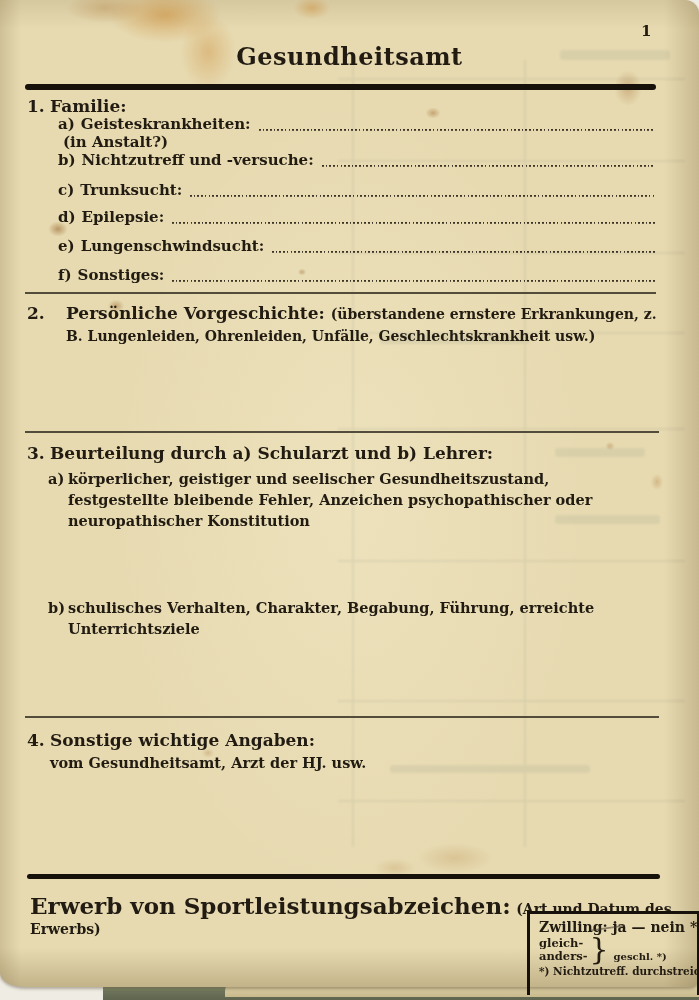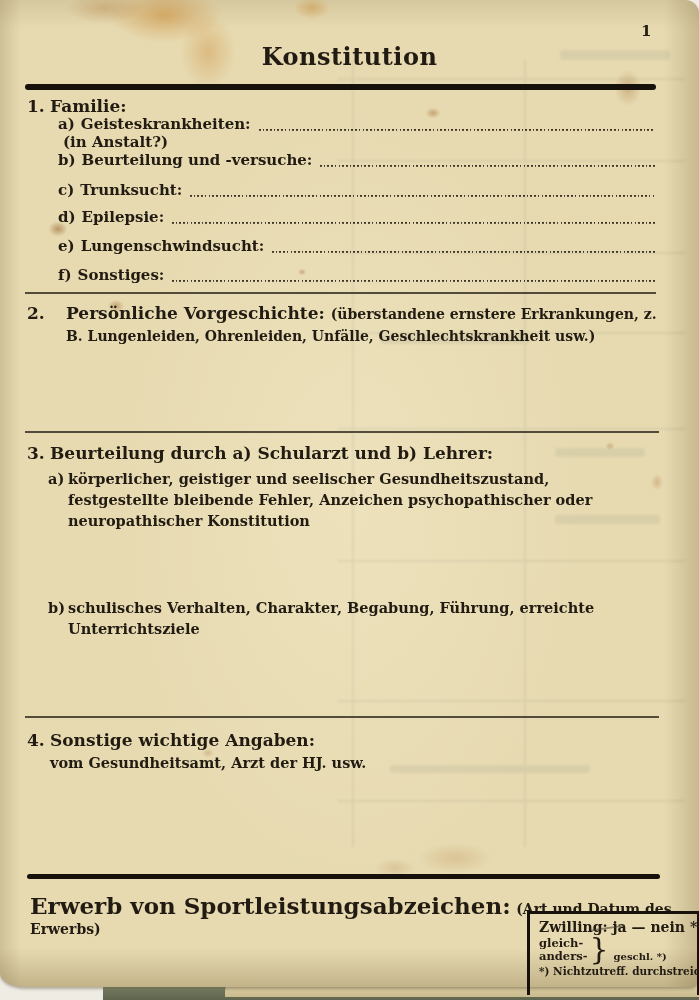--- a/index.html
+++ b/index.html
@@ -106,38 +106,38 @@
       <div class="h" style="top:700px"></div>
       <div class="h" style="top:800px"></div>
       <div class="blob" style="left:560px;top:50px;width:110px;height:10px"></div>
       <div class="blob" style="left:380px;top:335px;width:150px;height:9px"></div>
       <div class="blob" style="left:555px;top:515px;width:105px;height:9px"></div>
       <div class="blob" style="left:555px;top:448px;width:90px;height:9px"></div>
       <div class="blob" style="left:390px;top:765px;width:200px;height:8px"></div>
     </div>
 
     <div class="pagenum" style="top:22px;left:641px">1</div>
-    <div class="title" style="top:42px">Konstitution</div>
+    <div class="title" style="top:42px">Gesundheitsamt</div>
     <div class="rule-thick" style="top:84px;left:25px;width:631px"></div>
 
     <div class="sec-head" style="top:96px;left:27px;right:44px">
       <span class="sec-num">1.</span>
       <span>Familie:</span>
     </div>
 
     <div class="fam-item" style="top:115px">
       <span class="fam-key">a)</span>
       <span>Geisteskrankheiten:</span>
       <span class="leader"></span>
     </div>
     <div class="note" style="top:133px;left:63px">(in Anstalt?)</div>
 
     <div class="fam-item" style="top:151px">
       <span class="fam-key">b)</span>
-      <span>Beurteilung und -versuche:</span>
+      <span>Nichtzutreff und -versuche:</span>
       <span class="leader"></span>
     </div>
     <div class="fam-item" style="top:181px">
       <span class="fam-key">c)</span>
       <span>Trunksucht:</span>
       <span class="leader"></span>
     </div>
     <div class="fam-item" style="top:208px">
       <span class="fam-key">d)</span>
       <span>Epilepsie:</span>

